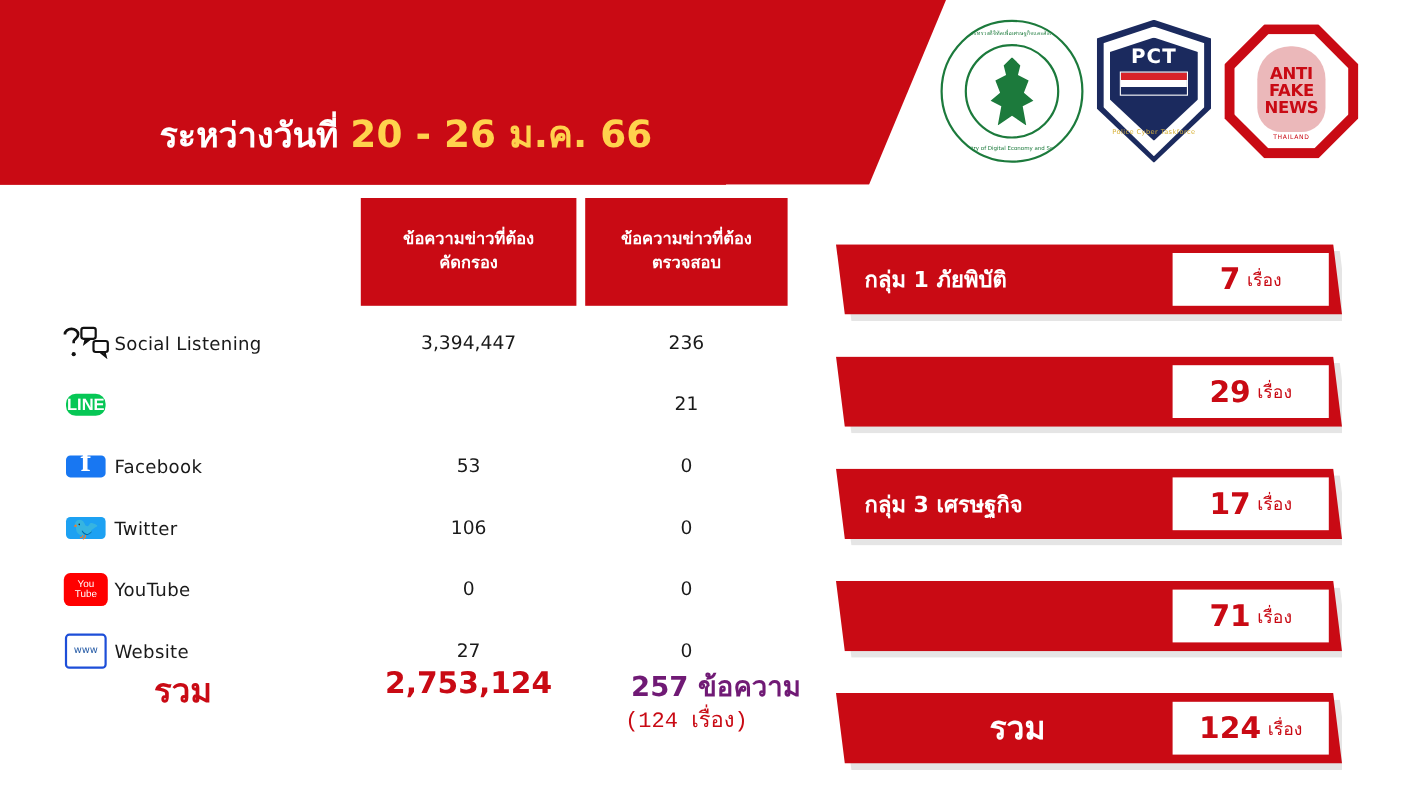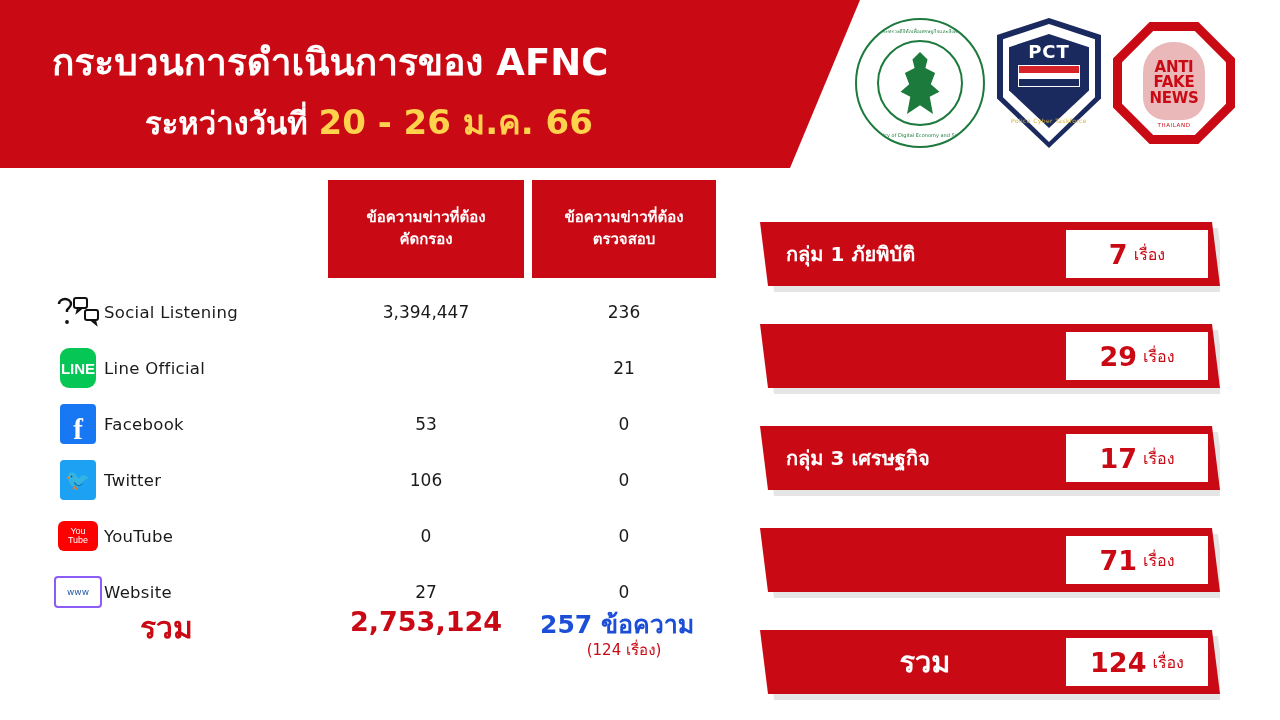--- a/index.html
+++ b/index.html
@@ -175,56 +175,56 @@
   .row-v1 {
     position: absolute; left: 288px; width: 196px; text-align: center;
     font-size: 17px; color: #1a1a1a;
   }
   .row-v2 {
     position: absolute; left: 492px; width: 184px; text-align: center;
     font-size: 17px; color: #1a1a1a;
   }
 
   
-  .ic { width: 36px; height: 40px; position: relative; }
+  .ic { width: 36px; height: 20px; position: relative; }
   .ic-line { background: #06c755; border-radius: 9px; display:flex; align-items:center; justify-content:center; }
   .ic-line span { color: #fff; font-size: 15px; font-weight: bold; font-family: "Liberation Sans", sans-serif; }
   .ic-fb { background: #1877f2; border-radius: 4px; display:flex; align-items:flex-end; justify-content:center; }
   .ic-fb span { color: #fff; font-size: 29px; font-weight: bold; line-height: 0.95; font-family: "Liberation Serif", serif; }
   .ic-tw { background: #1da1f2; border-radius: 4px; display:flex; align-items:center; justify-content:center; }
   .ic-tw span { color: #fff; font-size: 20px; }
   .ic-yt {
     width: 40px; height: 30px; background: #ff0000; border-radius: 6px;
     display:flex; align-items:center; justify-content:center; flex-direction:column;
   }
   .ic-yt span { color:#fff; font-size: 9px; font-weight:normal; line-height:1; font-family:"Liberation Sans",sans-serif; }
   .ic-web {
-    width: 48px; height: 32px; border: 2px solid #8b5cf6; border-radius: 4px;
+    width: 38px; height: 32px; border: 2px solid #1d4ed8; border-radius: 4px;
     display:flex; align-items:center; justify-content:center; background:#fff;
   }
   .ic-web span { color: #2b5fa8; font-size: 9px; }
 
   .total-row {
     position: absolute; left: 0; top: 420px; width: 676px; height: 58px;
   }
   .total-label {
     position: absolute; left: 100px; top: 4px;
     color: #c90a14; font-size: 30px; font-weight: bold;
   }
   .total-v1 {
     position: absolute; left: 288px; top: 6px; width: 196px; text-align: center;
     color: #c90a14; font-size: 27px; font-weight: bold;
   }
   .total-v2 {
-    position: absolute; left: 500px; top: 4px; width: 200px; text-align: left;
-    color: #1d4ed8; font-size: 25px; font-weight: bold;
+    position: absolute; left: 488px; top: 4px; width: 200px; text-align: right;
+    color: #701a75; font-size: 25px; font-weight: bold;
   }
   .total-v2-sub {
     position: absolute; left: 484px; top: 38px; width: 200px; text-align: center;
-    color: #c90a14; font-size: 15px;
+    color: #c90a14; font-size: 20px; font-family: Liberation Mono, monospace;
   }
 
   
   .groups { position: absolute; left: 760px; top: 222px; }
   .grp {
     position: relative; width: 460px; height: 80px; margin-bottom: 22px;
   }
   .grp-bg {
     position: absolute; inset: 0;
     background: #c90a14;
@@ -256,21 +256,20 @@
   }
 </style>
 </head>
 <body>
 
 <div id="page">
 
   <div class="header">
     <div class="header-bg"></div>
     <div class="header-bg2"></div>
-    <div class="title-line1">กระบวนการดำเนินการของ AFNC</div>
     <div class="title-line2-wrap">
       <span class="title-line2a">ระหว่างวันที่ </span>
       <span class="title-line2b">20 - 26 ม.ค. 66</span>
     </div>
 
     <div class="logos">
 
       <div class="logo-box">
         <div class="seal">
           <div class="seal-text-top">กระทรวงดิจิทัลเพื่อเศรษฐกิจและสังคม</div>
@@ -339,21 +338,20 @@
       <div class="row-v1">3,394,447</div>
       <div class="row-v2">236</div>
     </div>
 
     <div class="row" style="top:160px">
       <div class="row-icon">
         <div class="ic ic-line">
             <span>LINE</span>
           </div>
       </div>
-      <div class="row-label">Line Official</div>
       <div class="row-v2">21</div>
     </div>
 
     <div class="row" style="top:216px">
       <div class="row-icon">
         <div class="ic ic-fb">
             <span>f</span>
           </div>
       </div>
       <div class="row-label">Facebook</div>

